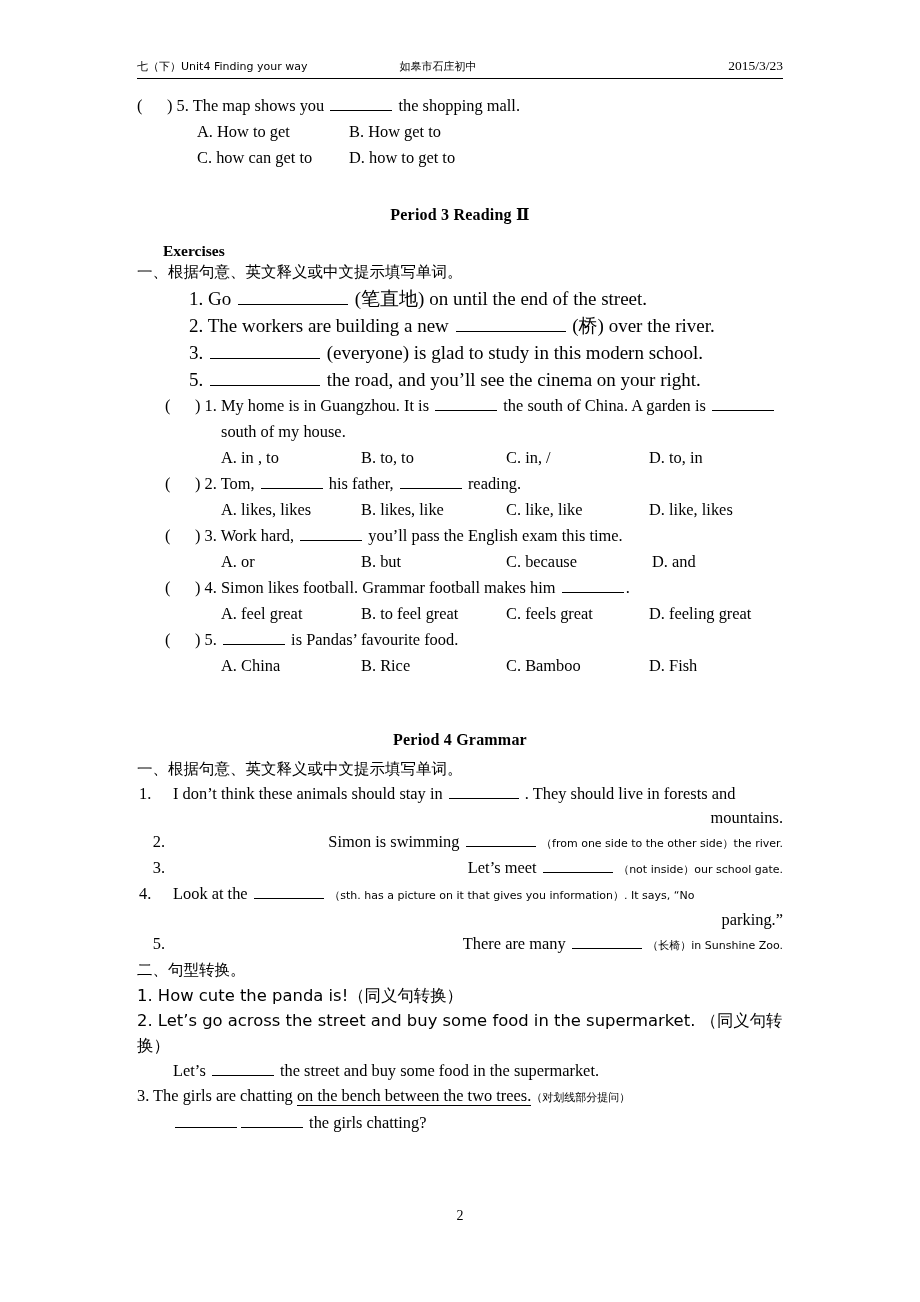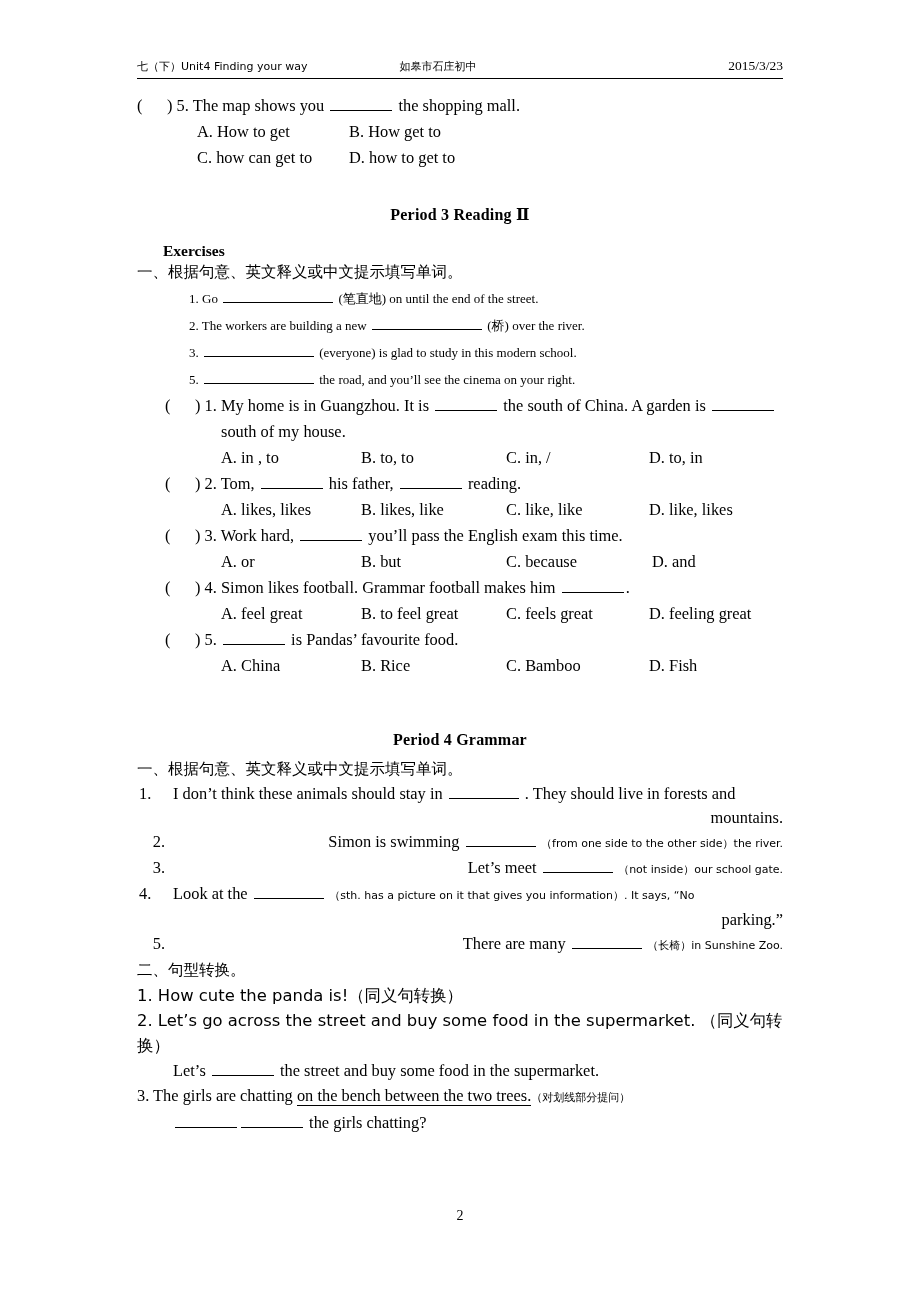--- a/index.html
+++ b/index.html
@@ -78,21 +78,21 @@
     font-size: 16.4px;
     line-height: 26px;
     padding-left: 84px;
     display: flex;
     white-space: pre;
   }
   .opt-row > span { display: inline-block; }
 
   
   .fill-row {
-    font-size: 13px;
+    font-size: 19px;
     line-height: 27px;
     padding-left: 52px;
     white-space: pre-wrap;
   }
 
   
   .g-item {
     font-size: 16.4px;
     line-height: 24px;
     position: relative;

